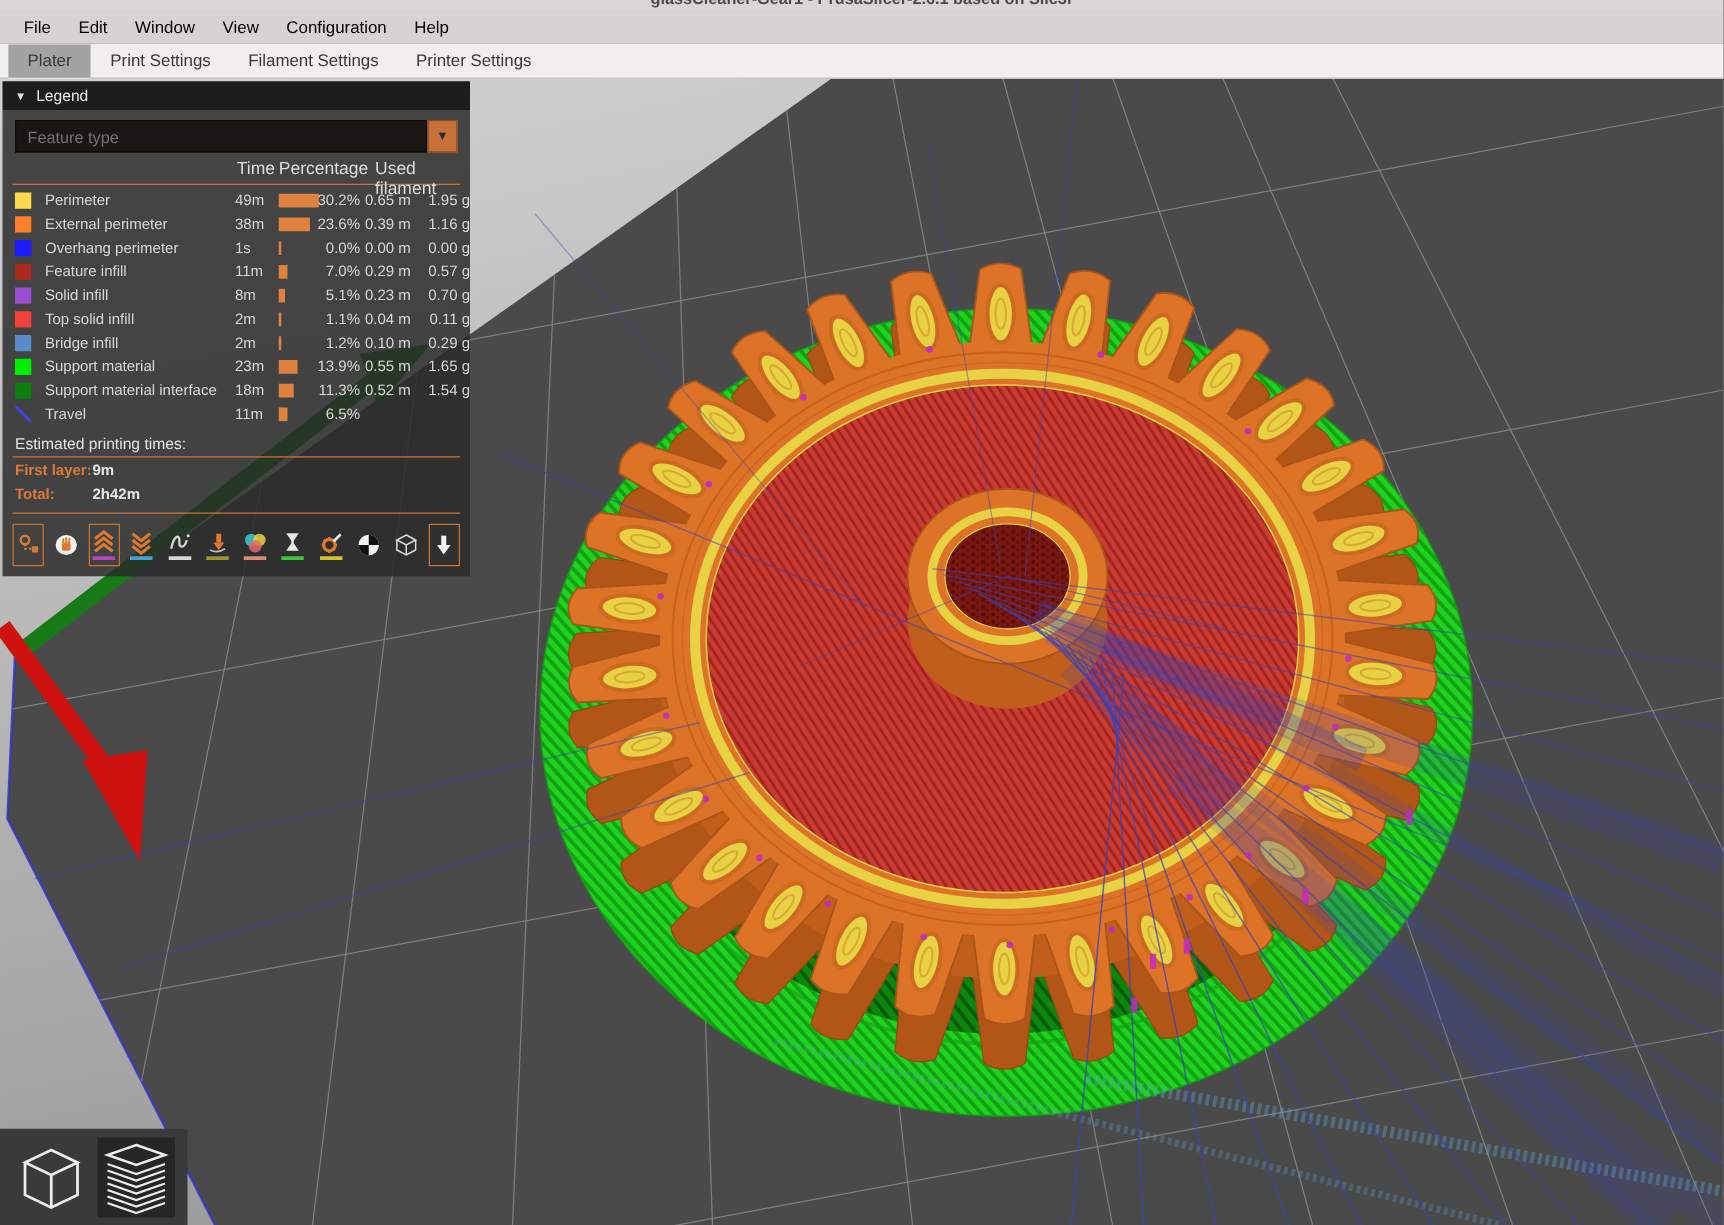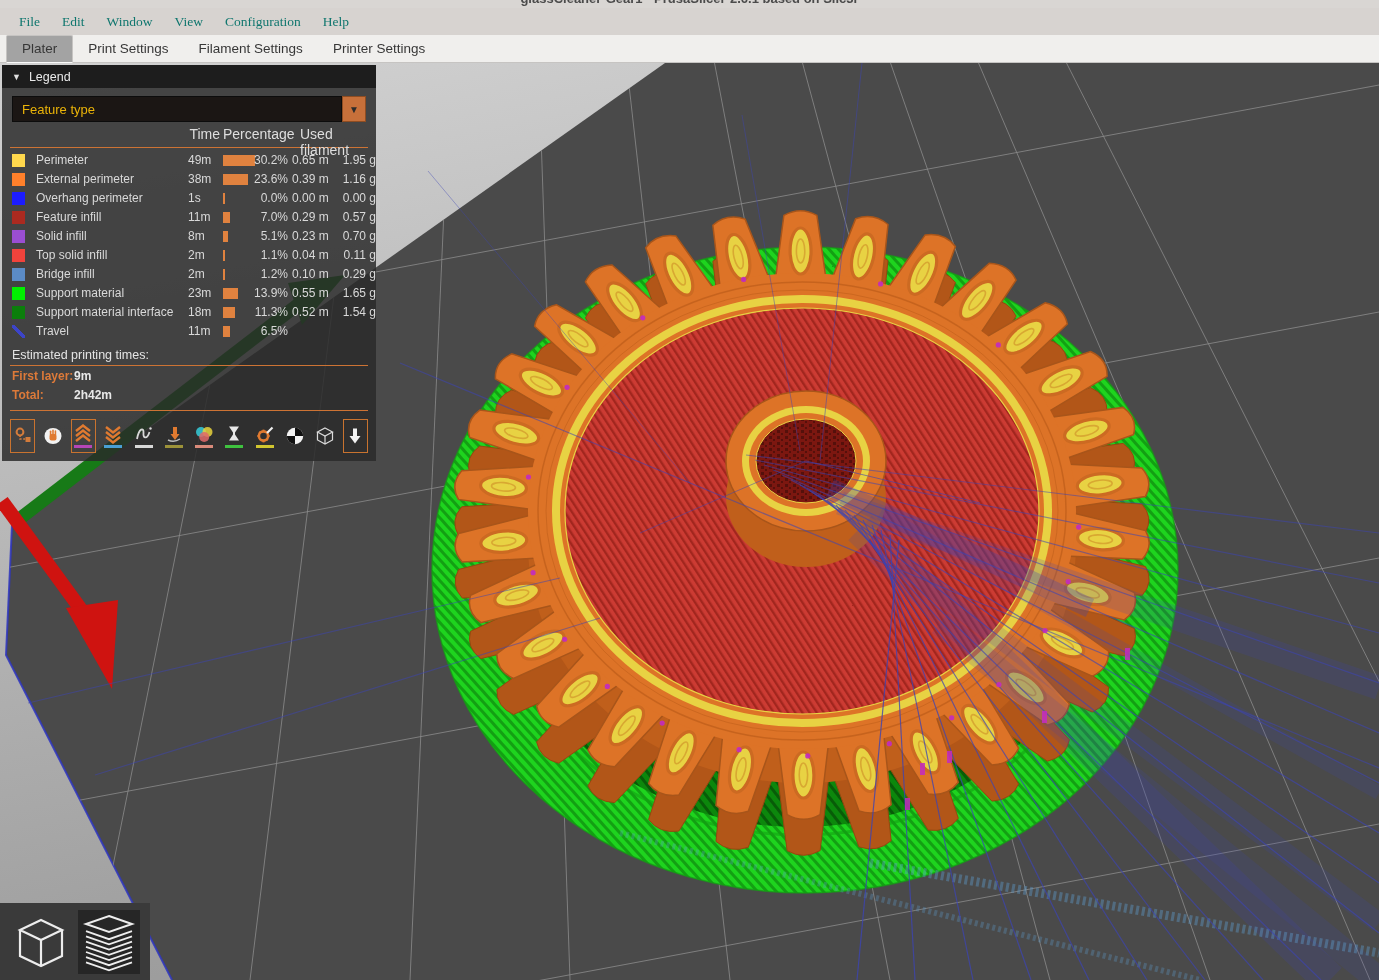--- a/index.html
+++ b/index.html
@@ -5,40 +5,40 @@
   html,body{margin:0;padding:0;}
   body{width:1379px;height:980px;position:relative;overflow:hidden;
        font-family:"Liberation Sans",sans-serif;background:#4a4a4a;}
 
   
   .titlebar{position:absolute;top:0;left:0;width:100%;height:8px;background:#d9d6d3;overflow:hidden;z-index:30;}
   .titlebar .title-text{position:absolute;top:-9px;left:0;width:100%;text-align:center;
        font-size:13px;font-weight:bold;color:#4b4b4b;}
   .menubar{position:absolute;top:8px;left:0;width:100%;height:27px;background:#d7d3d0;
        display:flex;align-items:center;padding-left:8px;box-sizing:border-box;z-index:30;}
-  .menu-item{padding:0 11px;font-size:13.5px;color:#0f766e;height:100%;display:flex;align-items:center;cursor:default;font-family:Liberation Serif, serif;}
+  .menu-item{padding:0 11px;font-size:13.5px;color:#000000;height:100%;display:flex;align-items:center;cursor:default;}
   .tabbar{position:absolute;top:35px;left:0;width:100%;height:28px;background:#f0efed;
        border-bottom:1px solid #c6c4c2;display:flex;align-items:flex-end;padding-left:6px;box-sizing:border-box;z-index:30;}
   .tab{padding:5px 15px 6px;font-size:13.5px;color:#373737;cursor:default;}
   .tab.active{background:#a3a3a3;border:1px solid #c6c4c2;border-bottom:1px solid #fbfbfa;
        margin-bottom:-1px;border-radius:2px 2px 0 0;}
 
   
   #viewport{position:absolute;top:63px;left:0;width:1379px;height:917px;z-index:1;}
   #scene-svg{display:block;}
 
   
   .legend-panel{position:absolute;top:65px;left:2px;width:374px;z-index:20;
        font-size:12px;color:#d9d9d9;}
   .legend-header{height:23px;background:#1d1d1d;display:flex;align-items:center;gap:8px;
        padding-left:10px;color:#eaeaea;font-size:12.5px;}
   .legend-header .tri{font-size:9px;color:#e0e0e0;}
   .legend-body{background:rgba(42,42,42,0.84);padding:6px 8px 5px 8px;}
   .viewrow{display:flex;height:26px;margin:2px 2px 4px 2px;}
-  .viewsel{flex:1;background:#1b1614;border:1px solid #0c0c0c;color:#eab308;font-size:13px;
+  .viewsel{flex:1;background:#1b1614;border:1px solid #0c0c0c;color:#737373;font-size:13px;
        display:flex;align-items:center;padding-left:9px;}
   .viewbtn{width:22px;background:#c7703a;border:1px solid #8f4d22;color:#2b2b2b;font-size:10px;
        display:flex;align-items:center;justify-content:center;cursor:pointer;}
   .colhead{position:relative;height:18px;color:#dedede;font-size:14px;}
   .colhead .c-time{position:absolute;left:176px;width:34px;text-align:right;}
   .colhead .c-pct{position:absolute;left:213px;}
   .colhead .c-fil{position:absolute;left:290px;}
   .rule{border:none;border-top:1px solid #cd7334;margin:3px 0;}
   .lrow{position:relative;height:19px;}
   .sw{position:absolute;left:2px;top:3px;width:13px;height:13px;}

